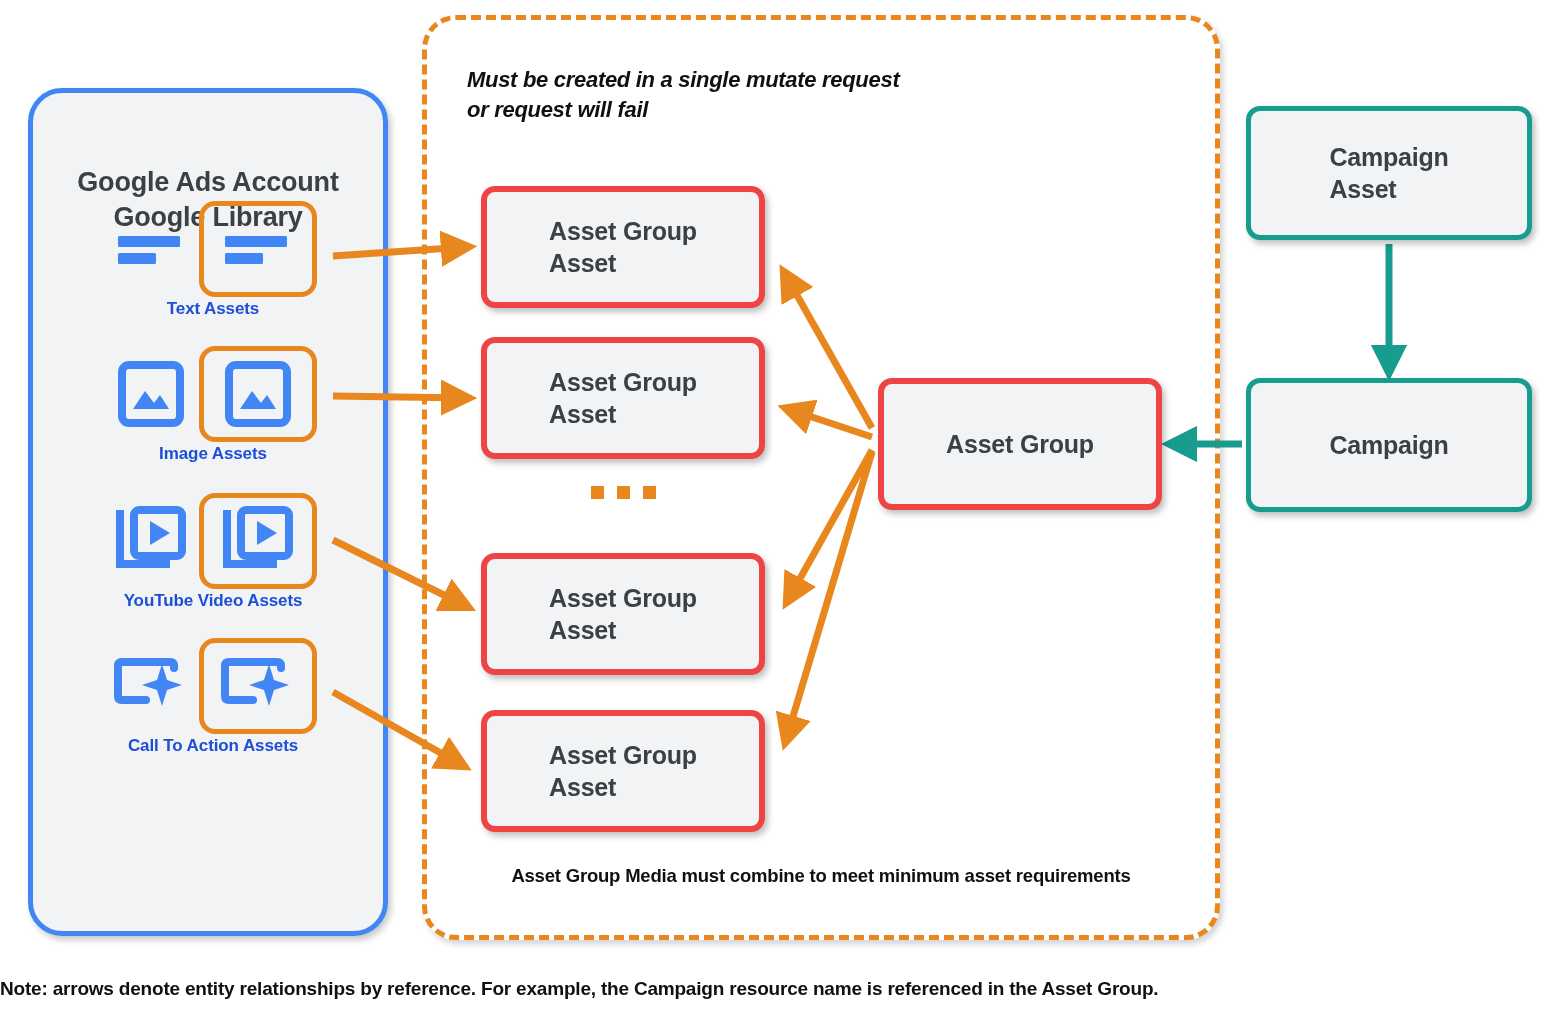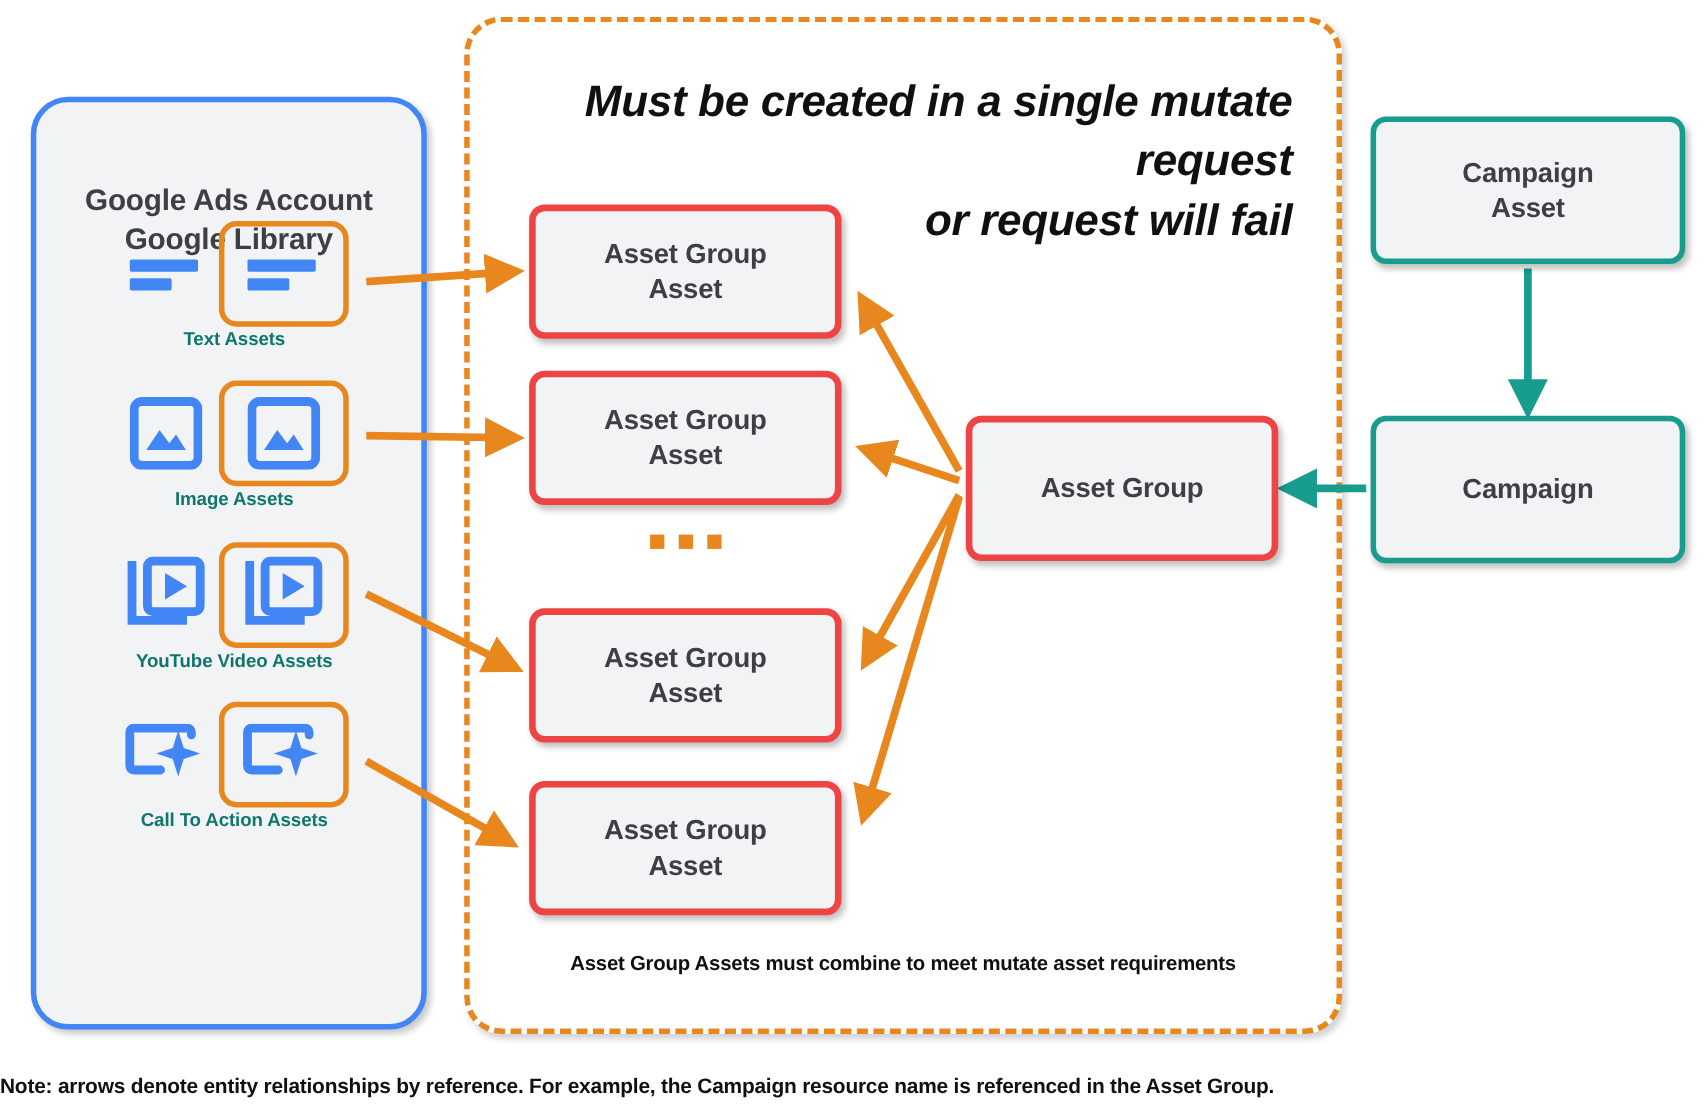--- a/index.html
+++ b/index.html
@@ -80,21 +80,21 @@
   }
   .icon-slot.highlighted {
     border: 5px solid #e8871e;
     border-radius: 16px;
     width: 118px;
     height: 96px;
   }
   .asset-caption {
     font-size: 17px;
     font-weight: bold;
-    color: #0f766e;
+    color: #1d4ed8;
     margin-top: 2px;
     letter-spacing: -0.1px;
   }
   
   .mutate-box {
     position: absolute;
     left: 422px;
     top: 15px;
     width: 798px;
     height: 925px;
@@ -103,22 +103,22 @@
     box-sizing: border-box;
     background: #ffffff;
     box-shadow: 3px 4px 6px rgba(0,0,0,0.18);
     z-index: 1;
   }
   .mutate-title {
     position: absolute;
     left: 40px;
     right: 40px;
     top: 45px;
-    text-align: right;
-    font-size: 40px;
+    text-align: left;
+    font-size: 22px;
     font-style: italic;
     font-weight: bold;
     line-height: 1.36;
     color: #101010;
     letter-spacing: -0.3px;
   }
   .mutate-footnote {
     position: absolute;
     left: 30px;
     right: 30px;
@@ -131,21 +131,21 @@
   }
   
   .node {
     position: absolute;
     background: #f1f3f4;
     box-sizing: border-box;
     border-radius: 14px;
     display: flex;
     align-items: center;
     justify-content: center;
-    text-align: center;
+    text-align: left;
     font-size: 25px;
     font-weight: bold;
     line-height: 1.3;
     color: #3c4043;
     box-shadow: 3px 4px 6px rgba(0,0,0,0.25);
     letter-spacing: -0.2px;
     z-index: 6;
   }
   .node.orange { border: 6px solid #ef4444; }
   .node.teal   { border: 5px solid #189c8e; }
@@ -191,21 +191,21 @@
 </head>
 <body>
 
 <div id="stage">
 
   <div class="mutate-box">
     <div class="mutate-title">
       <div>Must be created in a single mutate request</div>
       <div>or request will fail</div>
     </div>
-    <div class="mutate-footnote">Asset Group Assets must combine to meet mutate asset requirements</div>
+    <div class="mutate-footnote">Asset Group Media must combine to meet minimum asset requirements</div>
   </div>
 
   <div class="library-panel">
     <div class="library-title">
       <div>Google Ads Account</div>
       <div>Google Library</div>
     </div>
 
     <div class="asset-row" style="top:108px">
       <div class="asset-icons">

